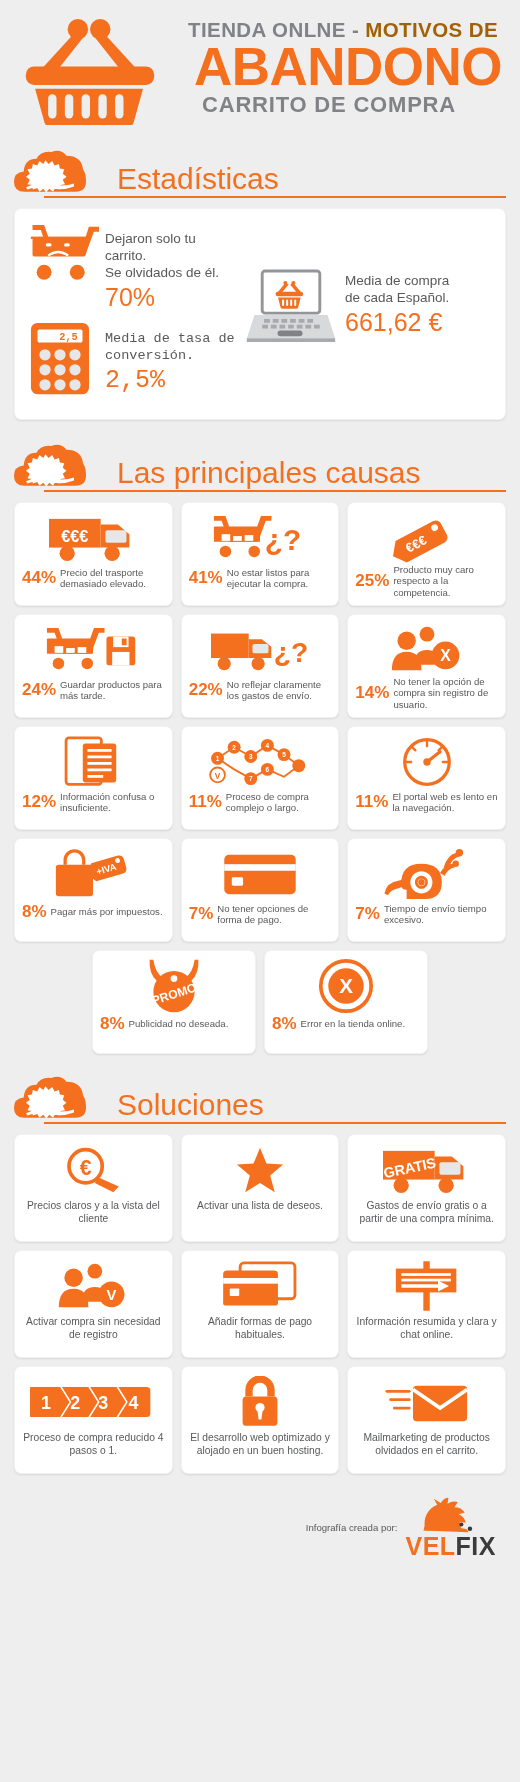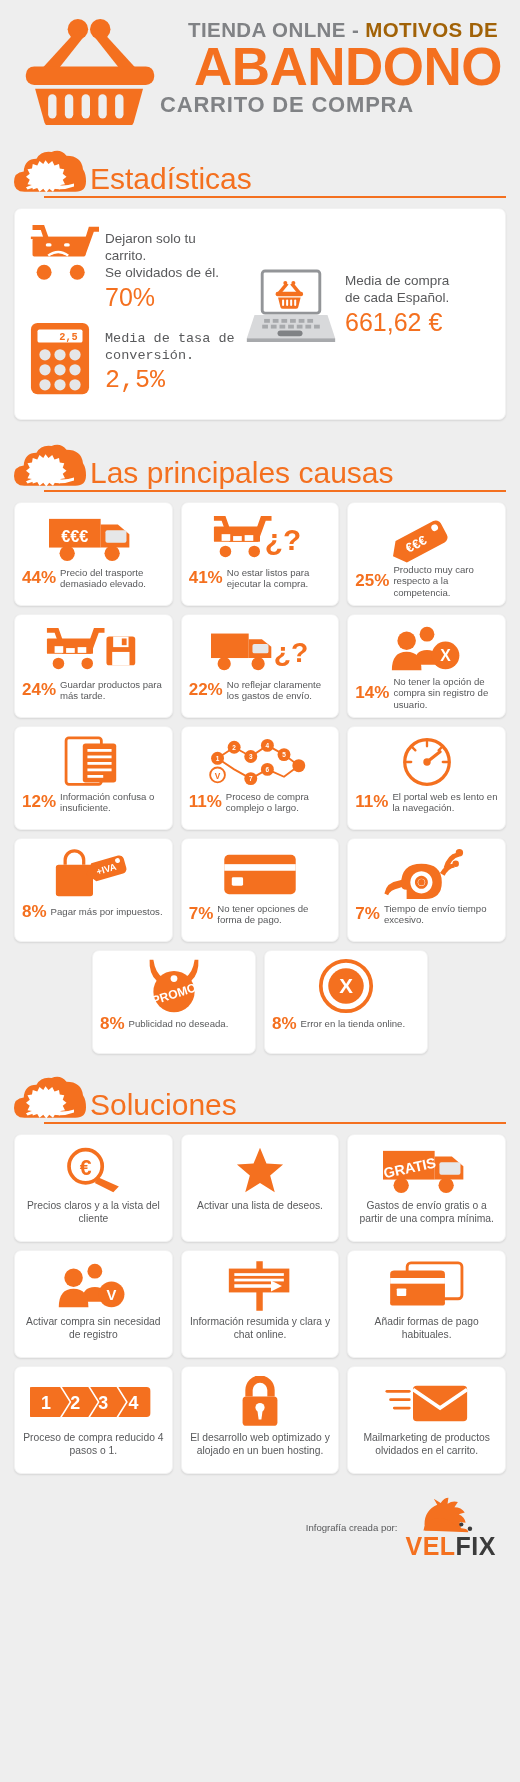--- a/index.html
+++ b/index.html
@@ -22,25 +22,25 @@
     font-size:20.5px; letter-spacing:0.4px; color:#808285; font-weight:bold;
     text-align:right; line-height:1; white-space:nowrap; padding-right:2px;
   }
   .h-line1 .bold-part { color:#a16207; }
   .h-line2 {
     font-size:53px; color:#f4701f; font-weight:bold; line-height:0.95;
     letter-spacing:-0.5px; text-align:right; margin-top:1px; margin-right:-2px;
   }
   .h-line3 {
     font-size:22px; color:#808285; font-weight:bold; letter-spacing:0.8px;
-    text-align:left; line-height:1.1; margin-top:1px; padding-right:2px;
+    text-align:center; line-height:1.1; margin-top:1px; padding-right:2px;
   }
 
   
-  .section-head { display:flex; align-items:flex-end; margin:8px 0 10px 0; position:relative; height:50px; }
+  .section-head { display:flex; align-items:flex-end; margin:8px 0 10px 0; position:relative; height:50px;gap:27px; }
   .cloud-icon { width:72px; height:50px; flex:0 0 72px; position:relative; }
   .sec-title {
     font-size:30px; color:#f4701f; line-height:1; padding-bottom:4px; margin-left:4px;
     flex:1; white-space:nowrap;
   }
   .sec-rule { position:absolute; left:30px; right:0; bottom:0; height:2px; background:#f4701f; }
 
   
   .panel {
     background:#fff; border-radius:7px; box-shadow:0 1px 2px rgba(0,0,0,0.10);
@@ -655,50 +655,50 @@
           <text x="60" y="42" text-anchor="middle" font-family="Liberation Sans, sans-serif" font-size="16" font-weight="bold" fill="#ffffff">V</text>
         </svg>
       </div>
       <div class="sol-label">Activar compra sin necesidad de registro</div>
     </div>
       </div>
 
     <div class="cell">
         <div class="sol-card">
       <div class="sol-icon">
-        <svg viewBox="0 0 72 54" width="66" height="50">
-          <g fill="#f4701f">
-            <rect x="32" y="0" width="7" height="54"></rect>
-            <rect x="2" y="8" width="66" height="26"></rect>
-          </g>
-          <g fill="#ffffff">
-            <rect x="8" y="13" width="54" height="3"></rect>
-            <rect x="8" y="19" width="54" height="3"></rect>
-            <path d="M8 25 h40 v-4 l12 6 -12 6 v-4 h-40 z"></path>
-          </g>
-        </svg>
-      </div>
-      <div class="sol-label">Información resumida y clara y chat online.</div>
-    </div>
-      </div>
-
-    <div class="cell">
-        <div class="sol-card">
-      <div class="sol-icon">
         <svg viewBox="0 0 82 54" width="78" height="51">
           <rect x="20" y="2" width="58" height="38" rx="4" fill="none" stroke="#f4701f" stroke-width="3"></rect>
           <rect x="2" y="10" width="58" height="36" rx="4" fill="#f4701f"></rect>
           <rect x="2" y="18" width="58" height="6" fill="#ffffff"></rect>
           <rect x="9" y="29" width="10" height="8" rx="1" fill="#ffffff"></rect>
           <rect x="2" y="42" width="58" height="5" rx="2" fill="#f4701f"></rect>
         </svg>
       </div>
       <div class="sol-label">Añadir formas de pago habituales.</div>
     </div>
       </div>
+
+    <div class="cell">
+        <div class="sol-card">
+      <div class="sol-icon">
+        <svg viewBox="0 0 72 54" width="66" height="50">
+          <g fill="#f4701f">
+            <rect x="32" y="0" width="7" height="54"></rect>
+            <rect x="2" y="8" width="66" height="26"></rect>
+          </g>
+          <g fill="#ffffff">
+            <rect x="8" y="13" width="54" height="3"></rect>
+            <rect x="8" y="19" width="54" height="3"></rect>
+            <path d="M8 25 h40 v-4 l12 6 -12 6 v-4 h-40 z"></path>
+          </g>
+        </svg>
+      </div>
+      <div class="sol-label">Información resumida y clara y chat online.</div>
+    </div>
+      </div>
   </div>
 
   <div class="grid">
     <div class="cell">
         <div class="sol-card">
       <div class="sol-icon">
         <svg viewBox="0 0 134 36" width="126" height="34">
           <g fill="#f4701f">
             <path d="M2 2 h30 l10 16 l-10 16 h-30 a4 4 0 0 1 -4 -4 v-24 a4 4 0 0 1 4 -4 z"></path>
             <path d="M34 2 h28 l10 16 l-10 16 h-28 l10 -16 z"></path>

